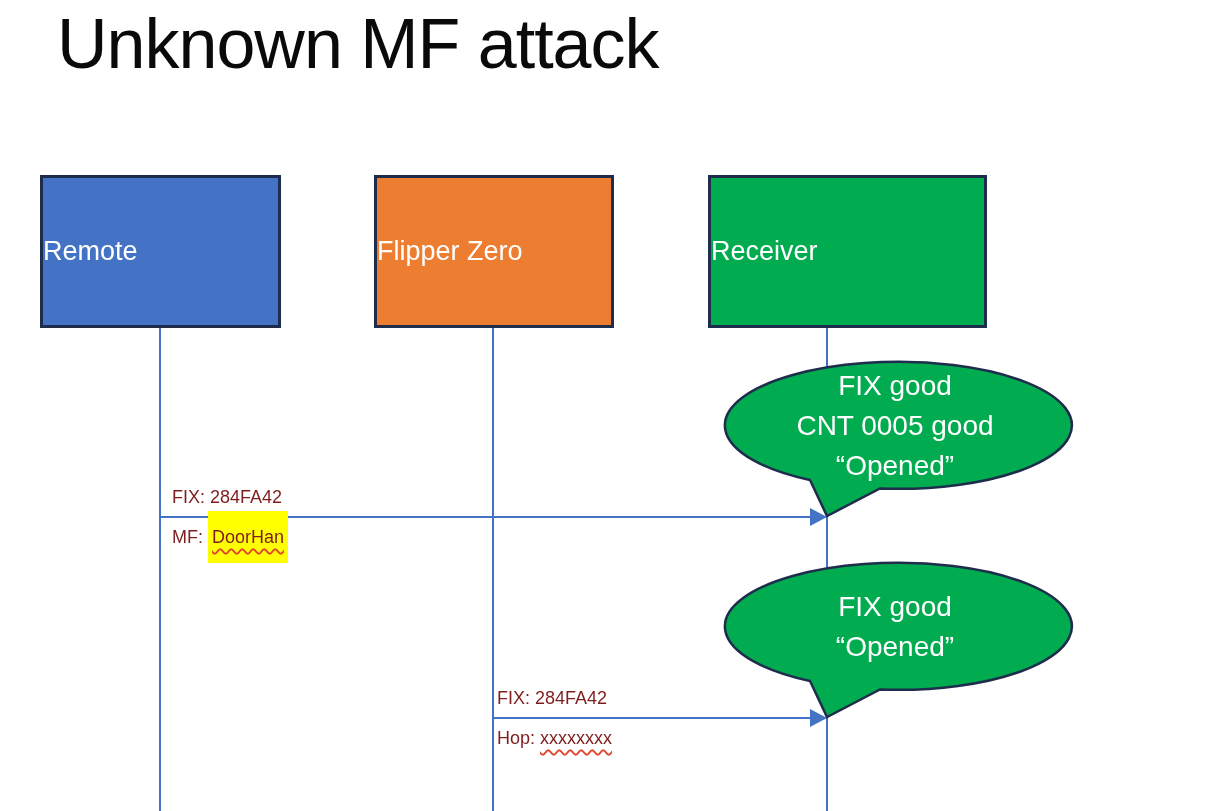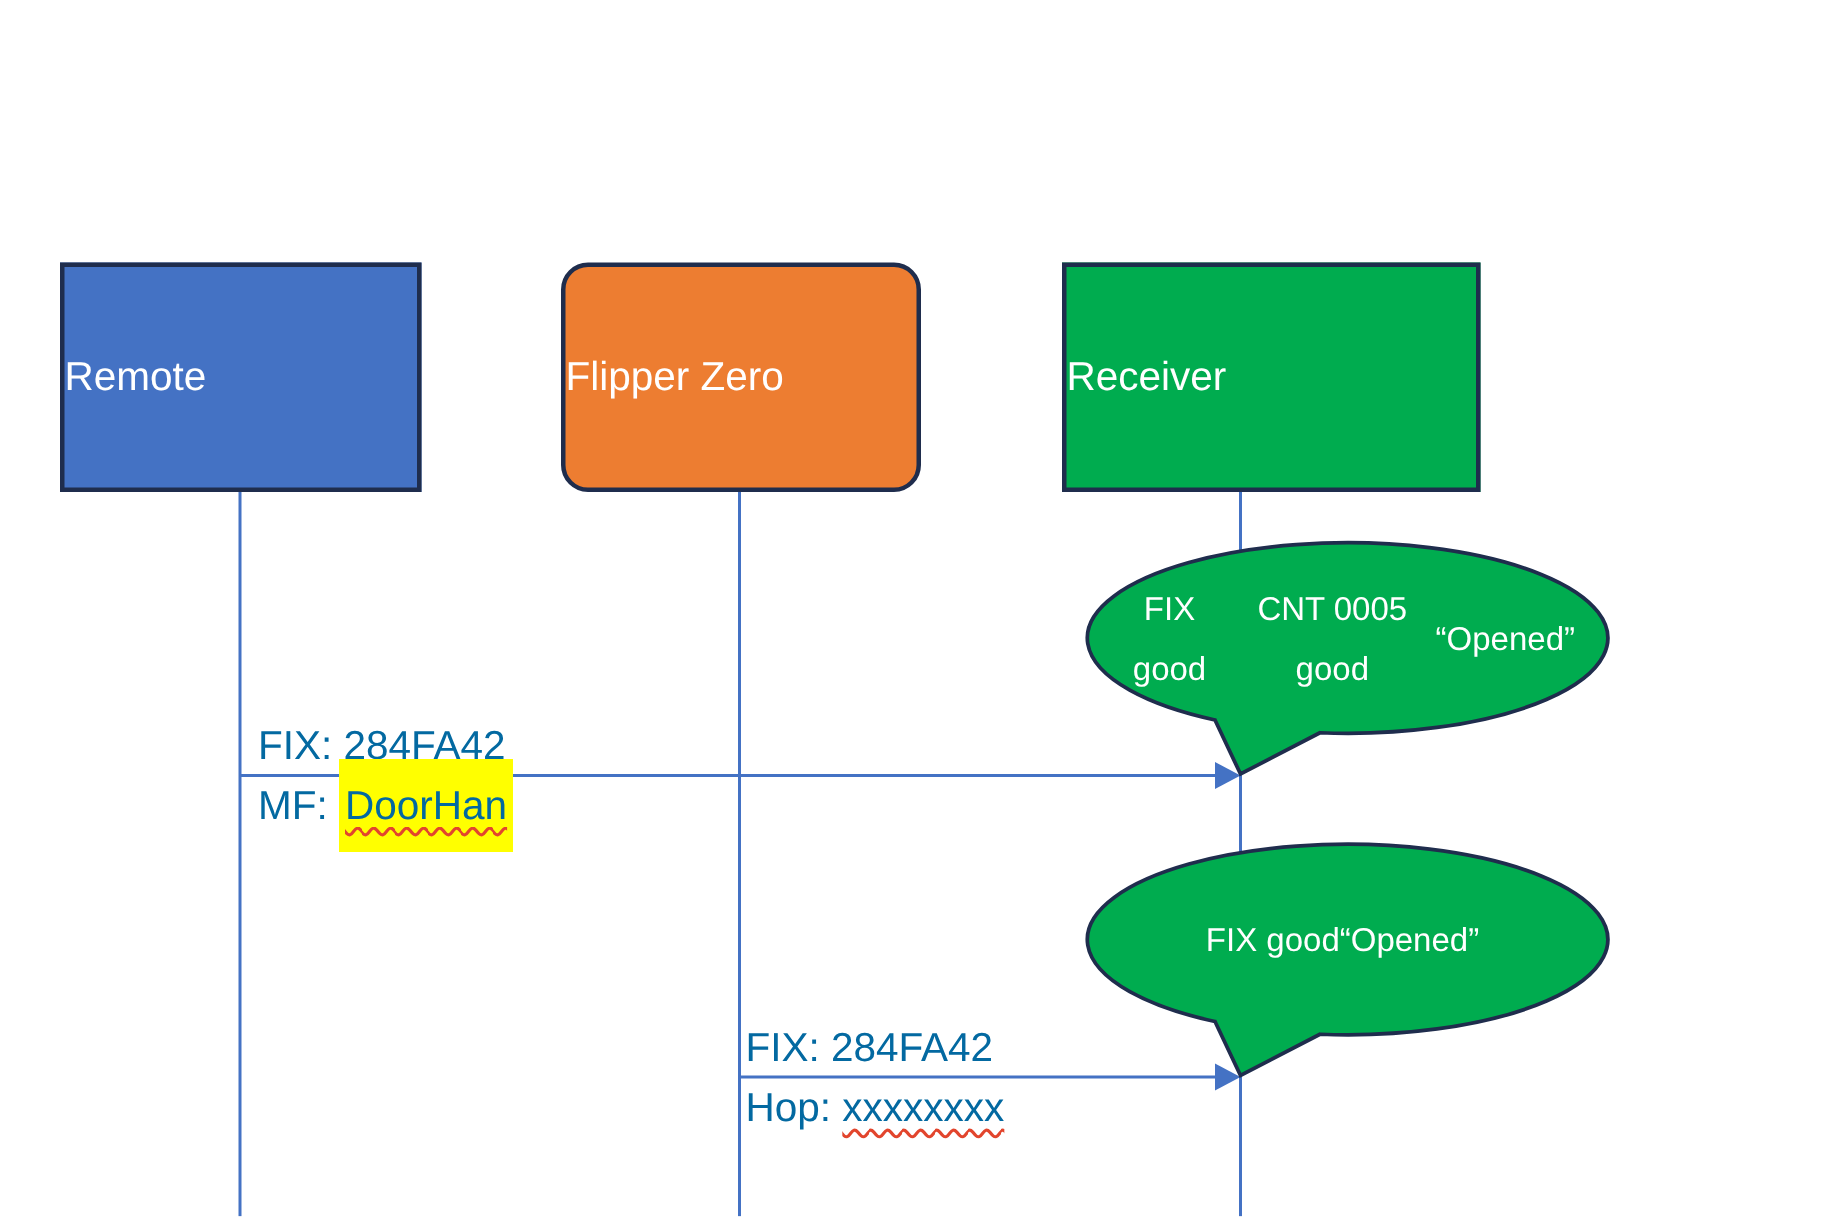--- a/index.html
+++ b/index.html
@@ -26,21 +26,21 @@
   .actor{
     height:153px;width:241px;
     border:3px solid #1f2d4d;
     box-sizing:border-box;
     display:flex;align-items:center;
     color:#ffffff;
     font-size:27px;
     z-index:2;
   }
   .actor-remote{left:40px;top:175px;background:#4472c4;}
-  .actor-flipper{left:374px;top:175px;width:240px;background:#ed7d31;border-radius:18px;}
+  .actor-flipper{left:374px;top:175px;width:240px;background:#ed7d31;}
   .actor-receiver{left:708px;top:175px;width:279px;background:#00ac4f;}
 
   
   .lifeline{
     width:2px;background:#4472c4;z-index:1;
   }
   .lifeline-remote{left:159px;top:328px;height:483px;}
   .lifeline-flipper{left:492px;top:328px;height:483px;}
   .lifeline-receiver{left:826px;top:326px;height:485px;}
 
@@ -52,48 +52,49 @@
     width:0;height:0;
     border-top:9px solid transparent;
     border-bottom:9px solid transparent;
     border-left:17px solid #4472c4;
     z-index:2;
   }
   .arrow-head-1{left:810px;top:508px;}
   .arrow-head-2{left:810px;top:709px;}
 
   
-  .msg{z-index:4;color:#0369a1;font-size:27px;line-height:40px;white-space:nowrap;}
+  .msg{z-index:4;color:#7f1d1d;font-size:18px;line-height:40px;white-space:nowrap;}
   .msg-1{left:172px;top:477px;}
   .msg-2{left:497px;top:678px;}
   .hl{background:#ffff00;padding:16px 4px;}
   .wavy{
     text-decoration-line:underline;
     text-decoration-style:wavy;
     text-decoration-color:#e2452d;
     text-decoration-thickness:1.5px;
     text-underline-offset:5px;
   }
 
   
   .callout{width:370px;height:168px;z-index:3;}
   .callout-1{left:710px;top:357px;}
   .callout-2{left:710px;top:558px;}
   .callout svg{position:absolute;left:0;top:0;}
   .callout-text{
     position:absolute;left:30px;top:5px;width:310px;height:127px;
-    display:flex;flex-direction:row;align-items:center;justify-content:center;
-    color:#ffffff;font-size:22px;line-height:40px;text-align:center;
+    display:flex;flex-direction:column;align-items:center;justify-content:center;
+    color:#ffffff;font-size:28px;line-height:40px;text-align:center;
   }
 </style>
 </head>
 <body>
 
 <div class="canvas">
 
+  <div class="abs slide-title">Unknown MF attack</div>
 
   <div class="abs actor actor-remote">
     <span>Remote</span>
   </div>
   <div class="abs actor actor-flipper">
     <span>Flipper Zero</span>
   </div>
   <div class="abs actor actor-receiver">
     <span>Receiver</span>
   </div>

